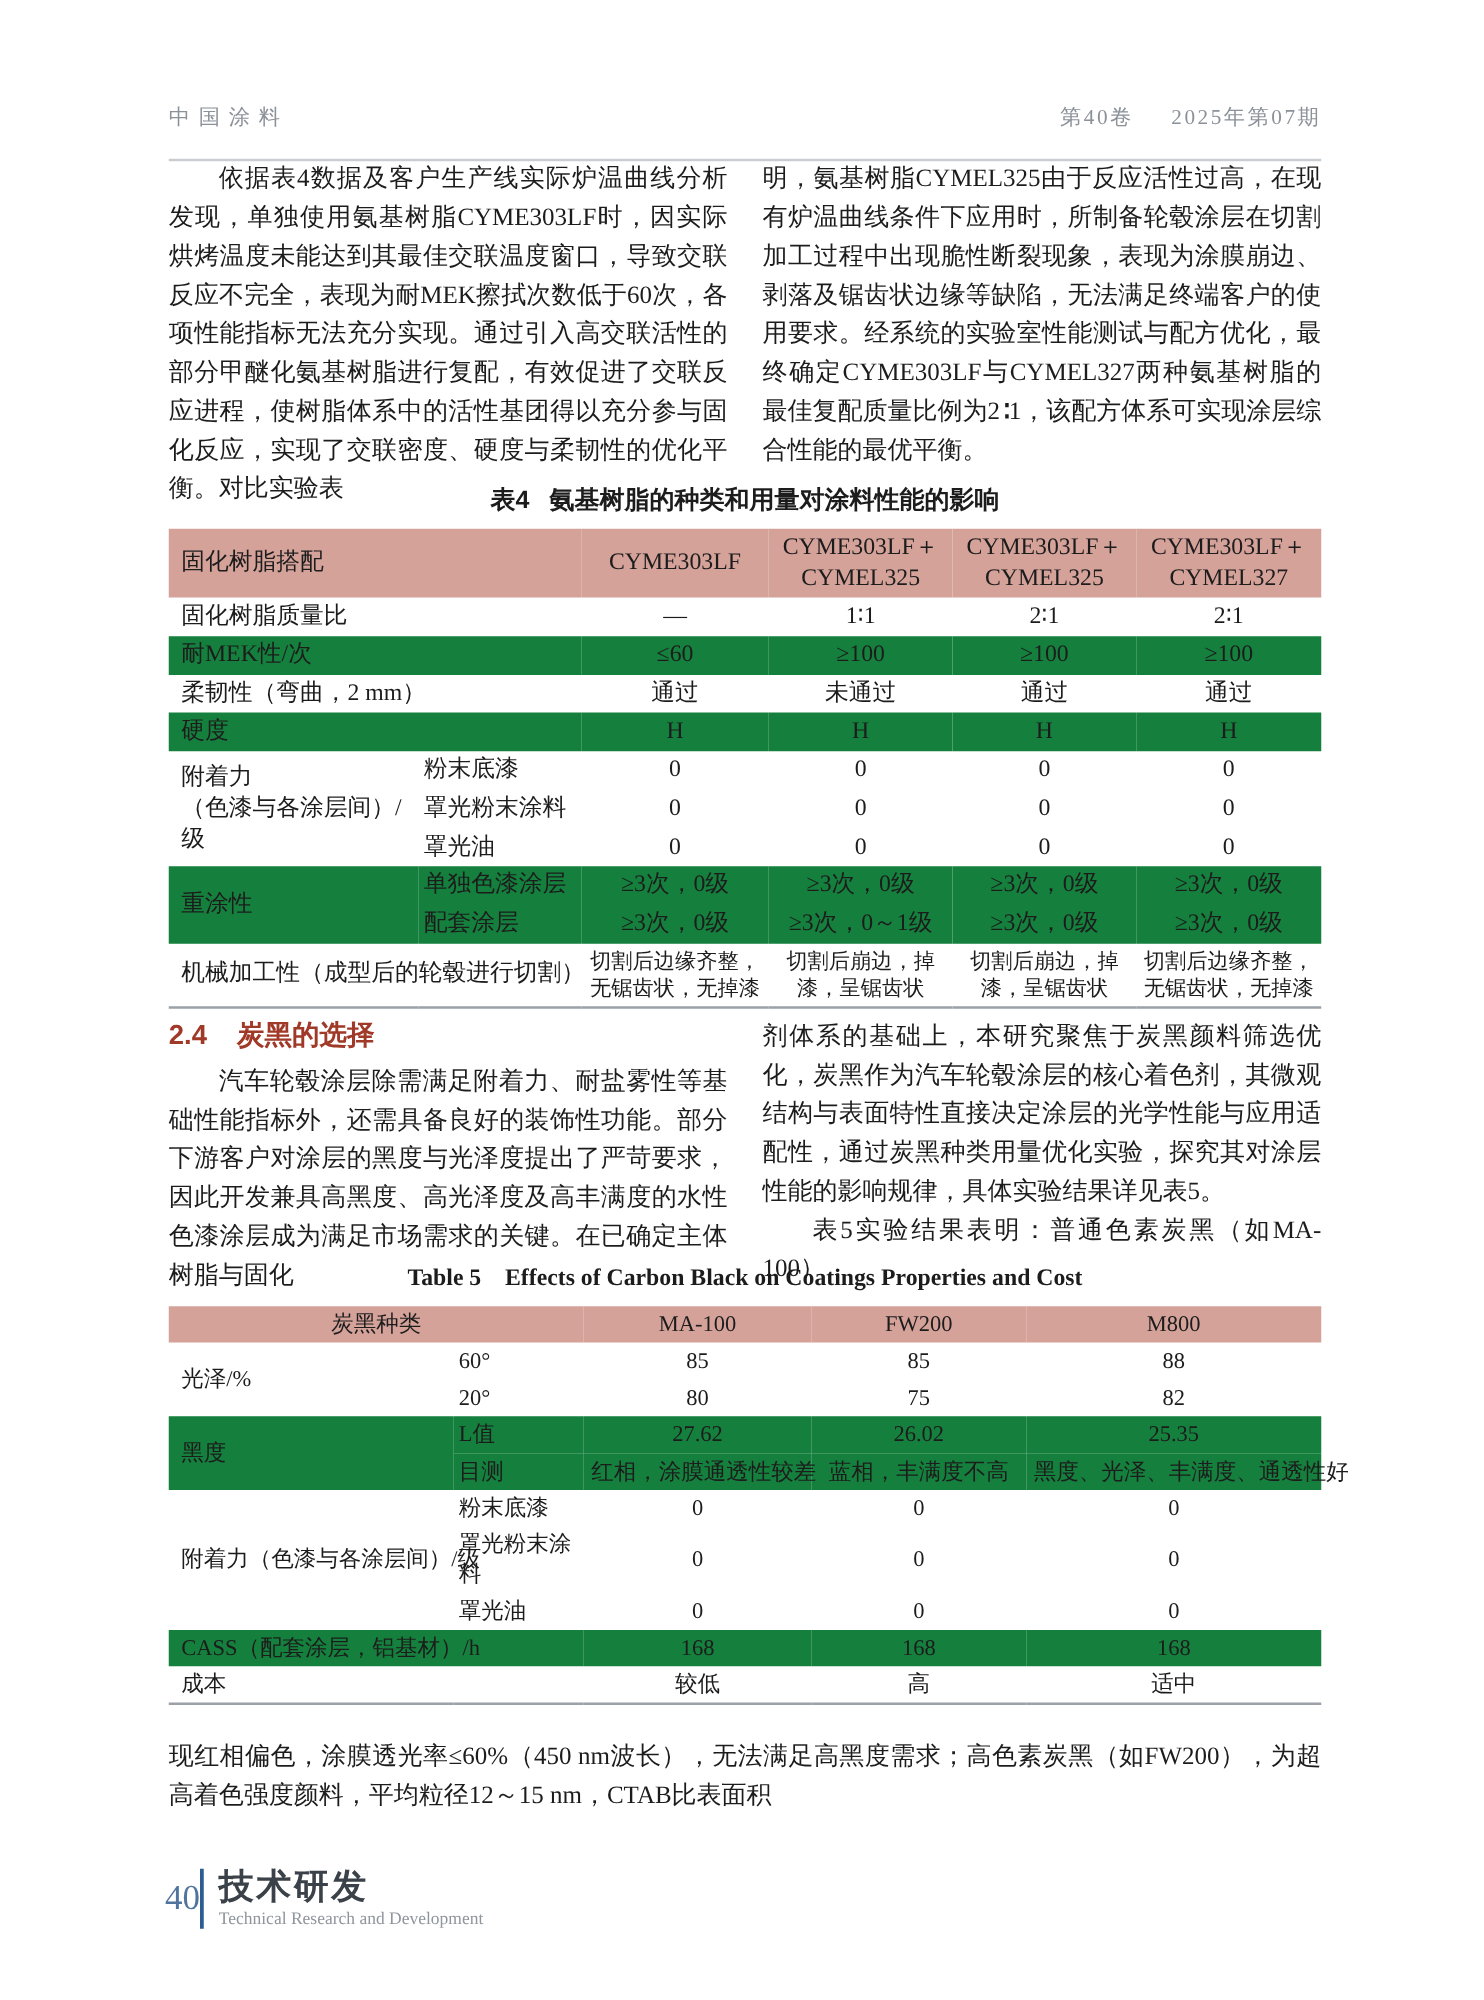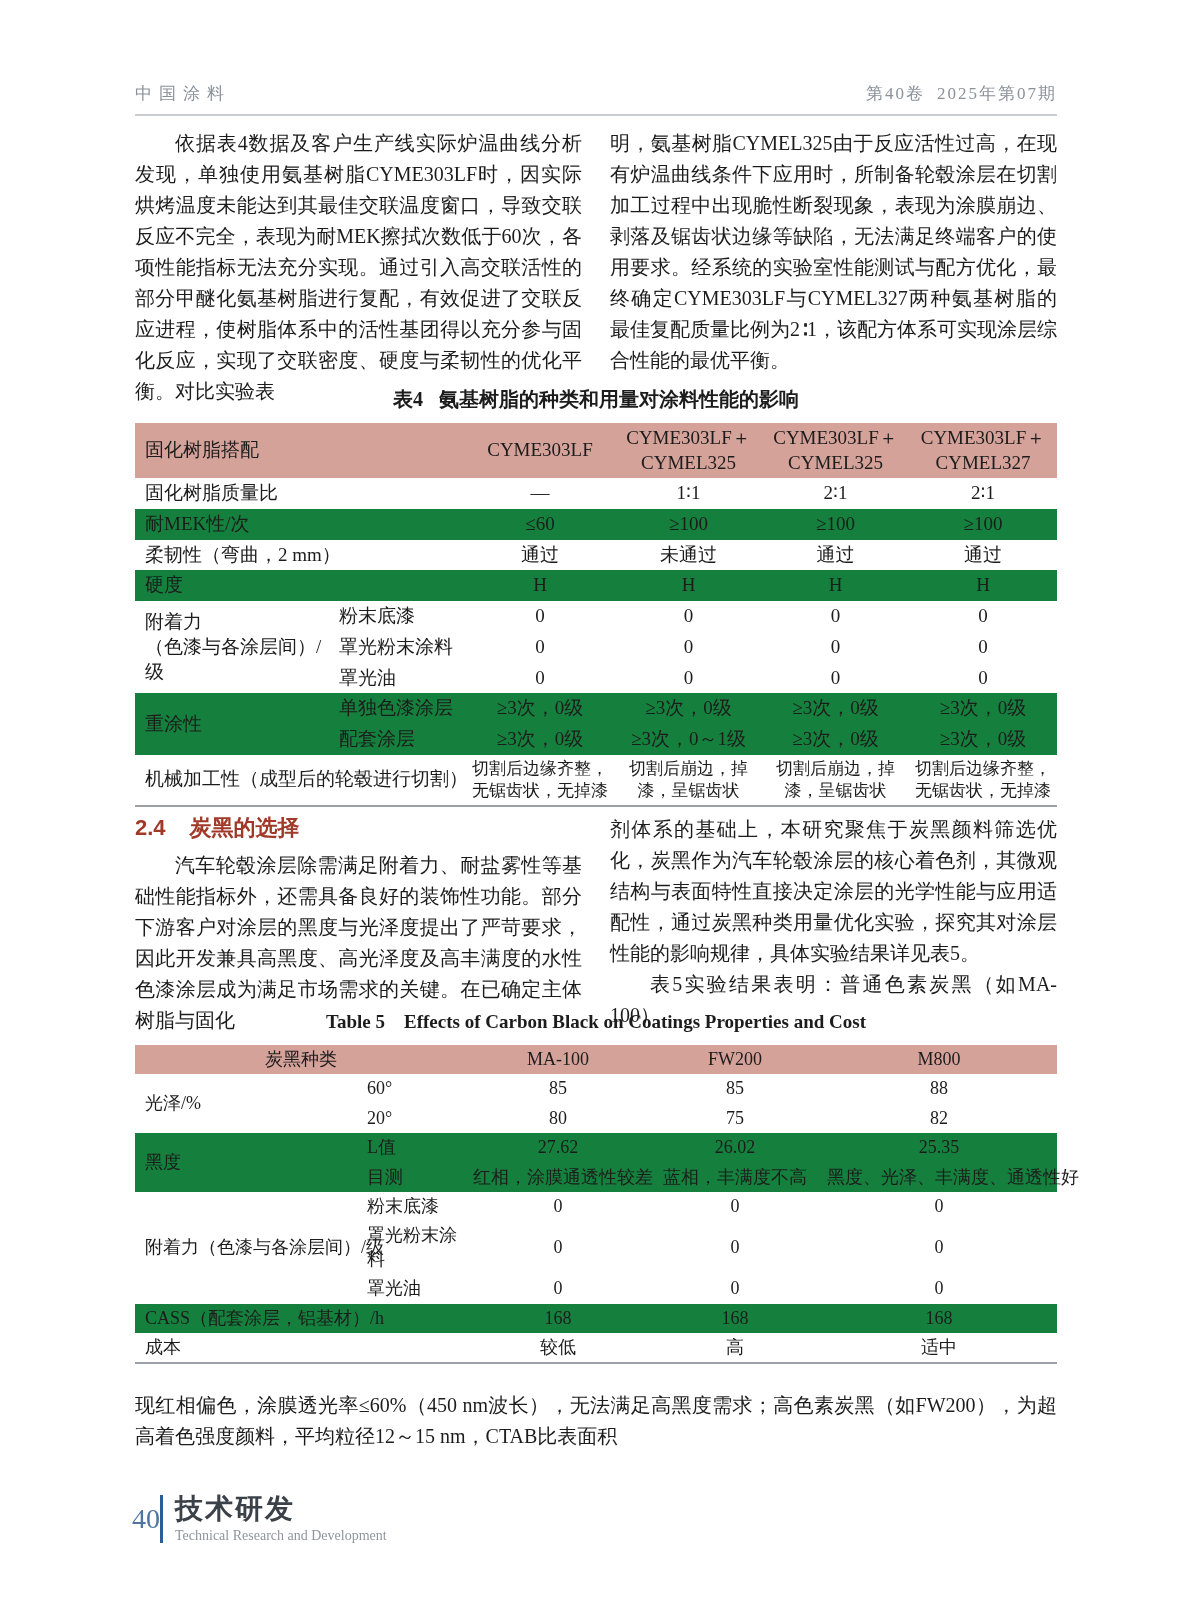--- a/index.html
+++ b/index.html
@@ -4,39 +4,39 @@
 <style>
   html,body { margin:0; padding:0; background:#ffffff; }
   .page {
     position:relative; width:1187px; height:1600px; background:#ffffff;
     font-family:"Liberation Serif","DejaVu Serif",serif; color:#1c1c1c; overflow:hidden;
   }
   .abs { position:absolute; }
 
   
   .hdr { left:135px; right:130px; top:82px; display:flex; justify-content:space-between;
-         align-items:flex-end; border-bottom:2px solid #c9cdd2; padding-bottom:9px;
+         align-items:flex-end; border-bottom:2px solid #c9cdd2; padding-bottom:22px;
          color:#8b9199; font-size:17px;font-family:Liberation Serif, serif; }
   .hdr .jname { letter-spacing:7px; }
-  .hdr .jissue { letter-spacing:2px; display:flex; gap:12px; }
+  .hdr .jissue { letter-spacing:2px; display:flex; gap:30px; }
 
   
   .twocol { left:135px; width:922px; display:flex; gap:28px; }
   .col { flex:1; font-size:20px; line-height:1.55; text-align:justify; }
   .col p { margin:0; }
   .col p.ind { text-indent:2em; }
 
   
   .sec-h { color:#a03928; font-family:"Liberation Sans","DejaVu Sans",sans-serif;
            font-weight:bold; font-size:22px; margin:0 0 7px 0; line-height:1.3; }
   .sec-h .num { margin-right:24px; }
 
   
   .tblk { left:135px; width:922px; }
-  .t-zh { text-align:center; font-family:Liberation Serif, serif;
+  .t-zh { text-align:center; font-family:Liberation Sans, sans-serif;
           font-weight:bold; font-size:20px; margin:0; }
   .t-zh .tno { margin-right:16px; }
   .t-en { text-align:center; font-weight:bold; font-size:19px; margin:5px 0 0 0; }
   table { width:100%; border-collapse:collapse; table-layout:fixed;
           margin-top:10px; border-bottom:2px solid #9ba1a7; }
   #table4 { font-size:19px; }
   #table5 { font-size:18px; }
   td { padding:3px 6px; text-align:center; vertical-align:middle;
        white-space:pre-line; line-height:1.3; }
   td.lbl  { text-align:left; padding-left:10px; }

